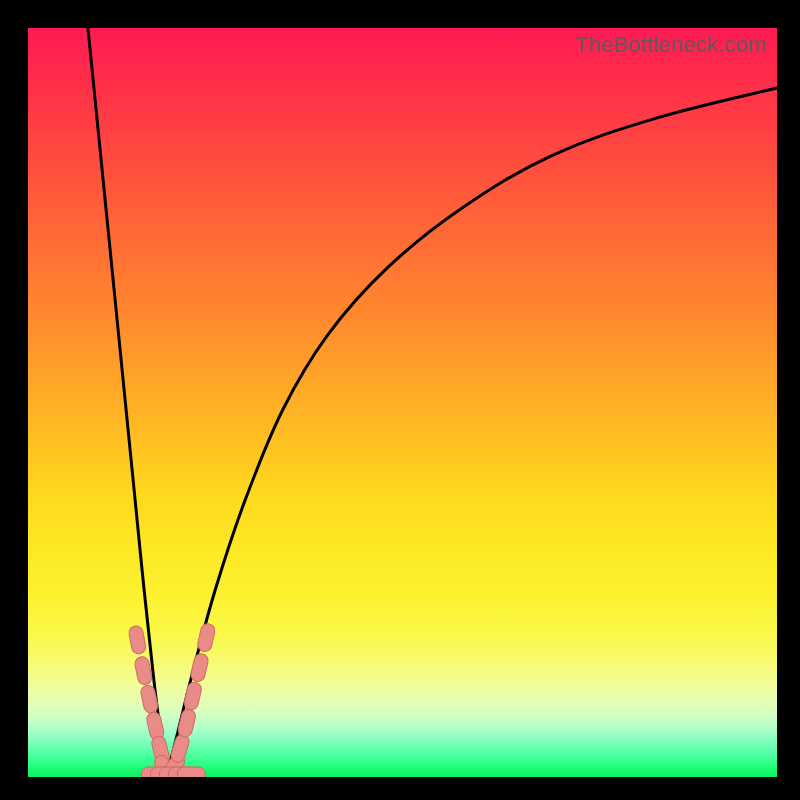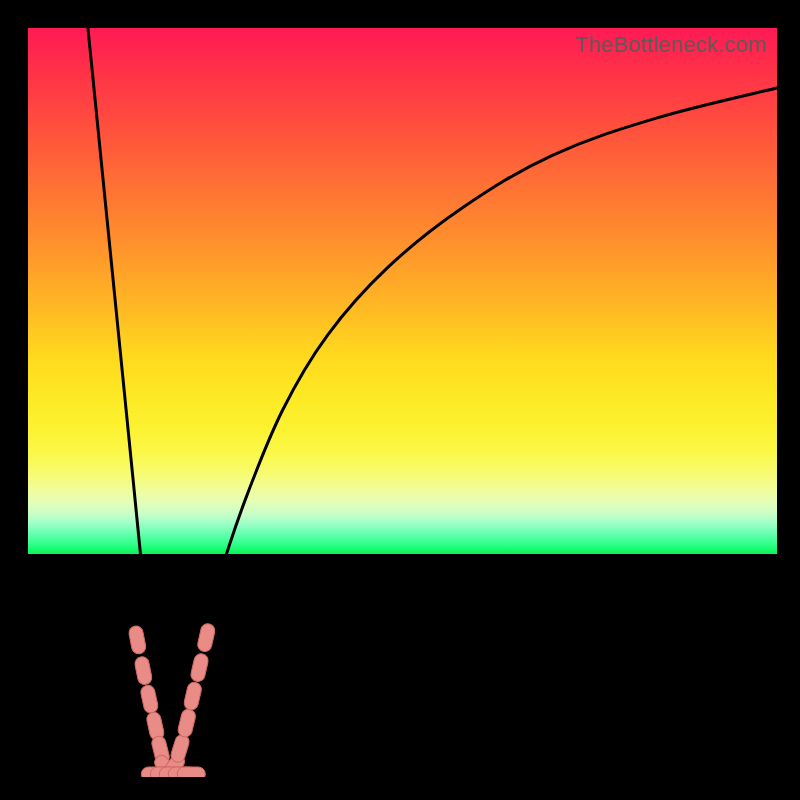--- a/index.html
+++ b/index.html
@@ -15,21 +15,21 @@
     position: absolute;
     left: 0; top: 0;
     width: 800px; height: 800px;
     background: #000;
   }
   .plot {
     position: absolute;
     left: 28px;
     top: 28px;
     width: 749px;
-    height: 526px;
+    height: 749px;
     
     background: linear-gradient(to bottom,
       #ff1a55 0%,
       #ff2b4b 6%,
       #ff4740 16%,
       #ff6b36 28%,
       #ff8e2d 40%,
       #ffb524 52%,
       #ffd81e 62%,
       #fde924 70%,

